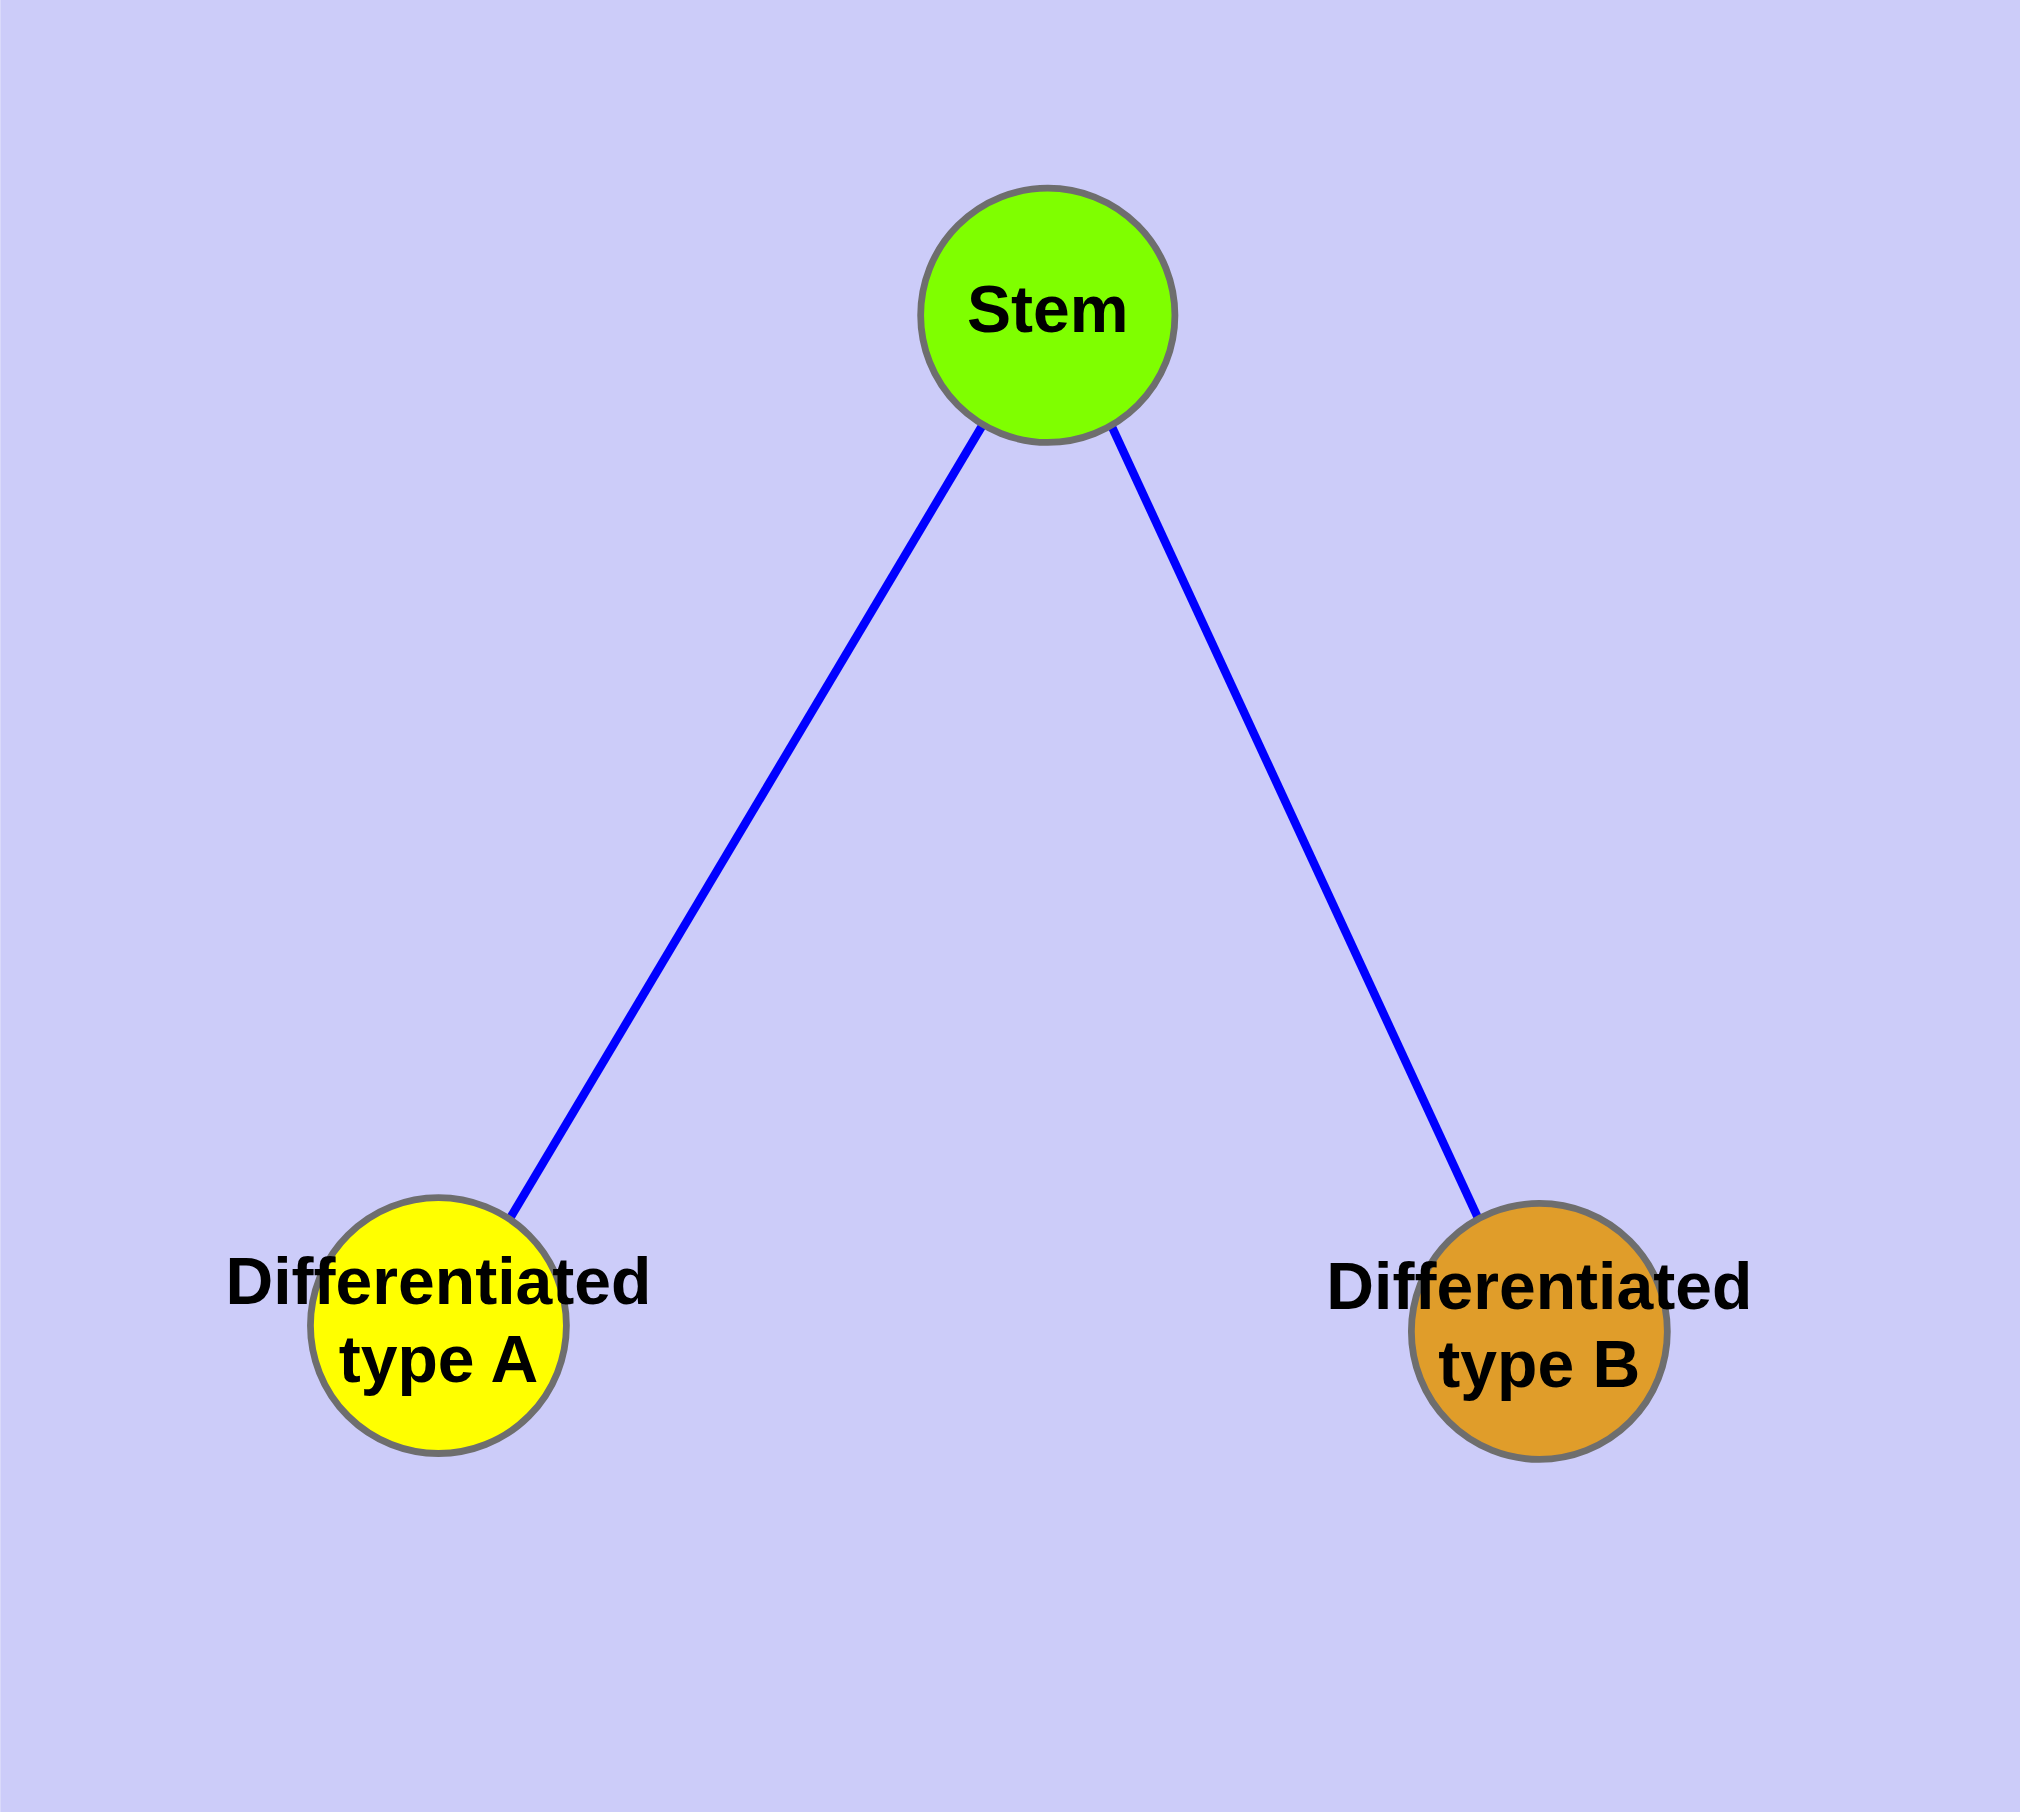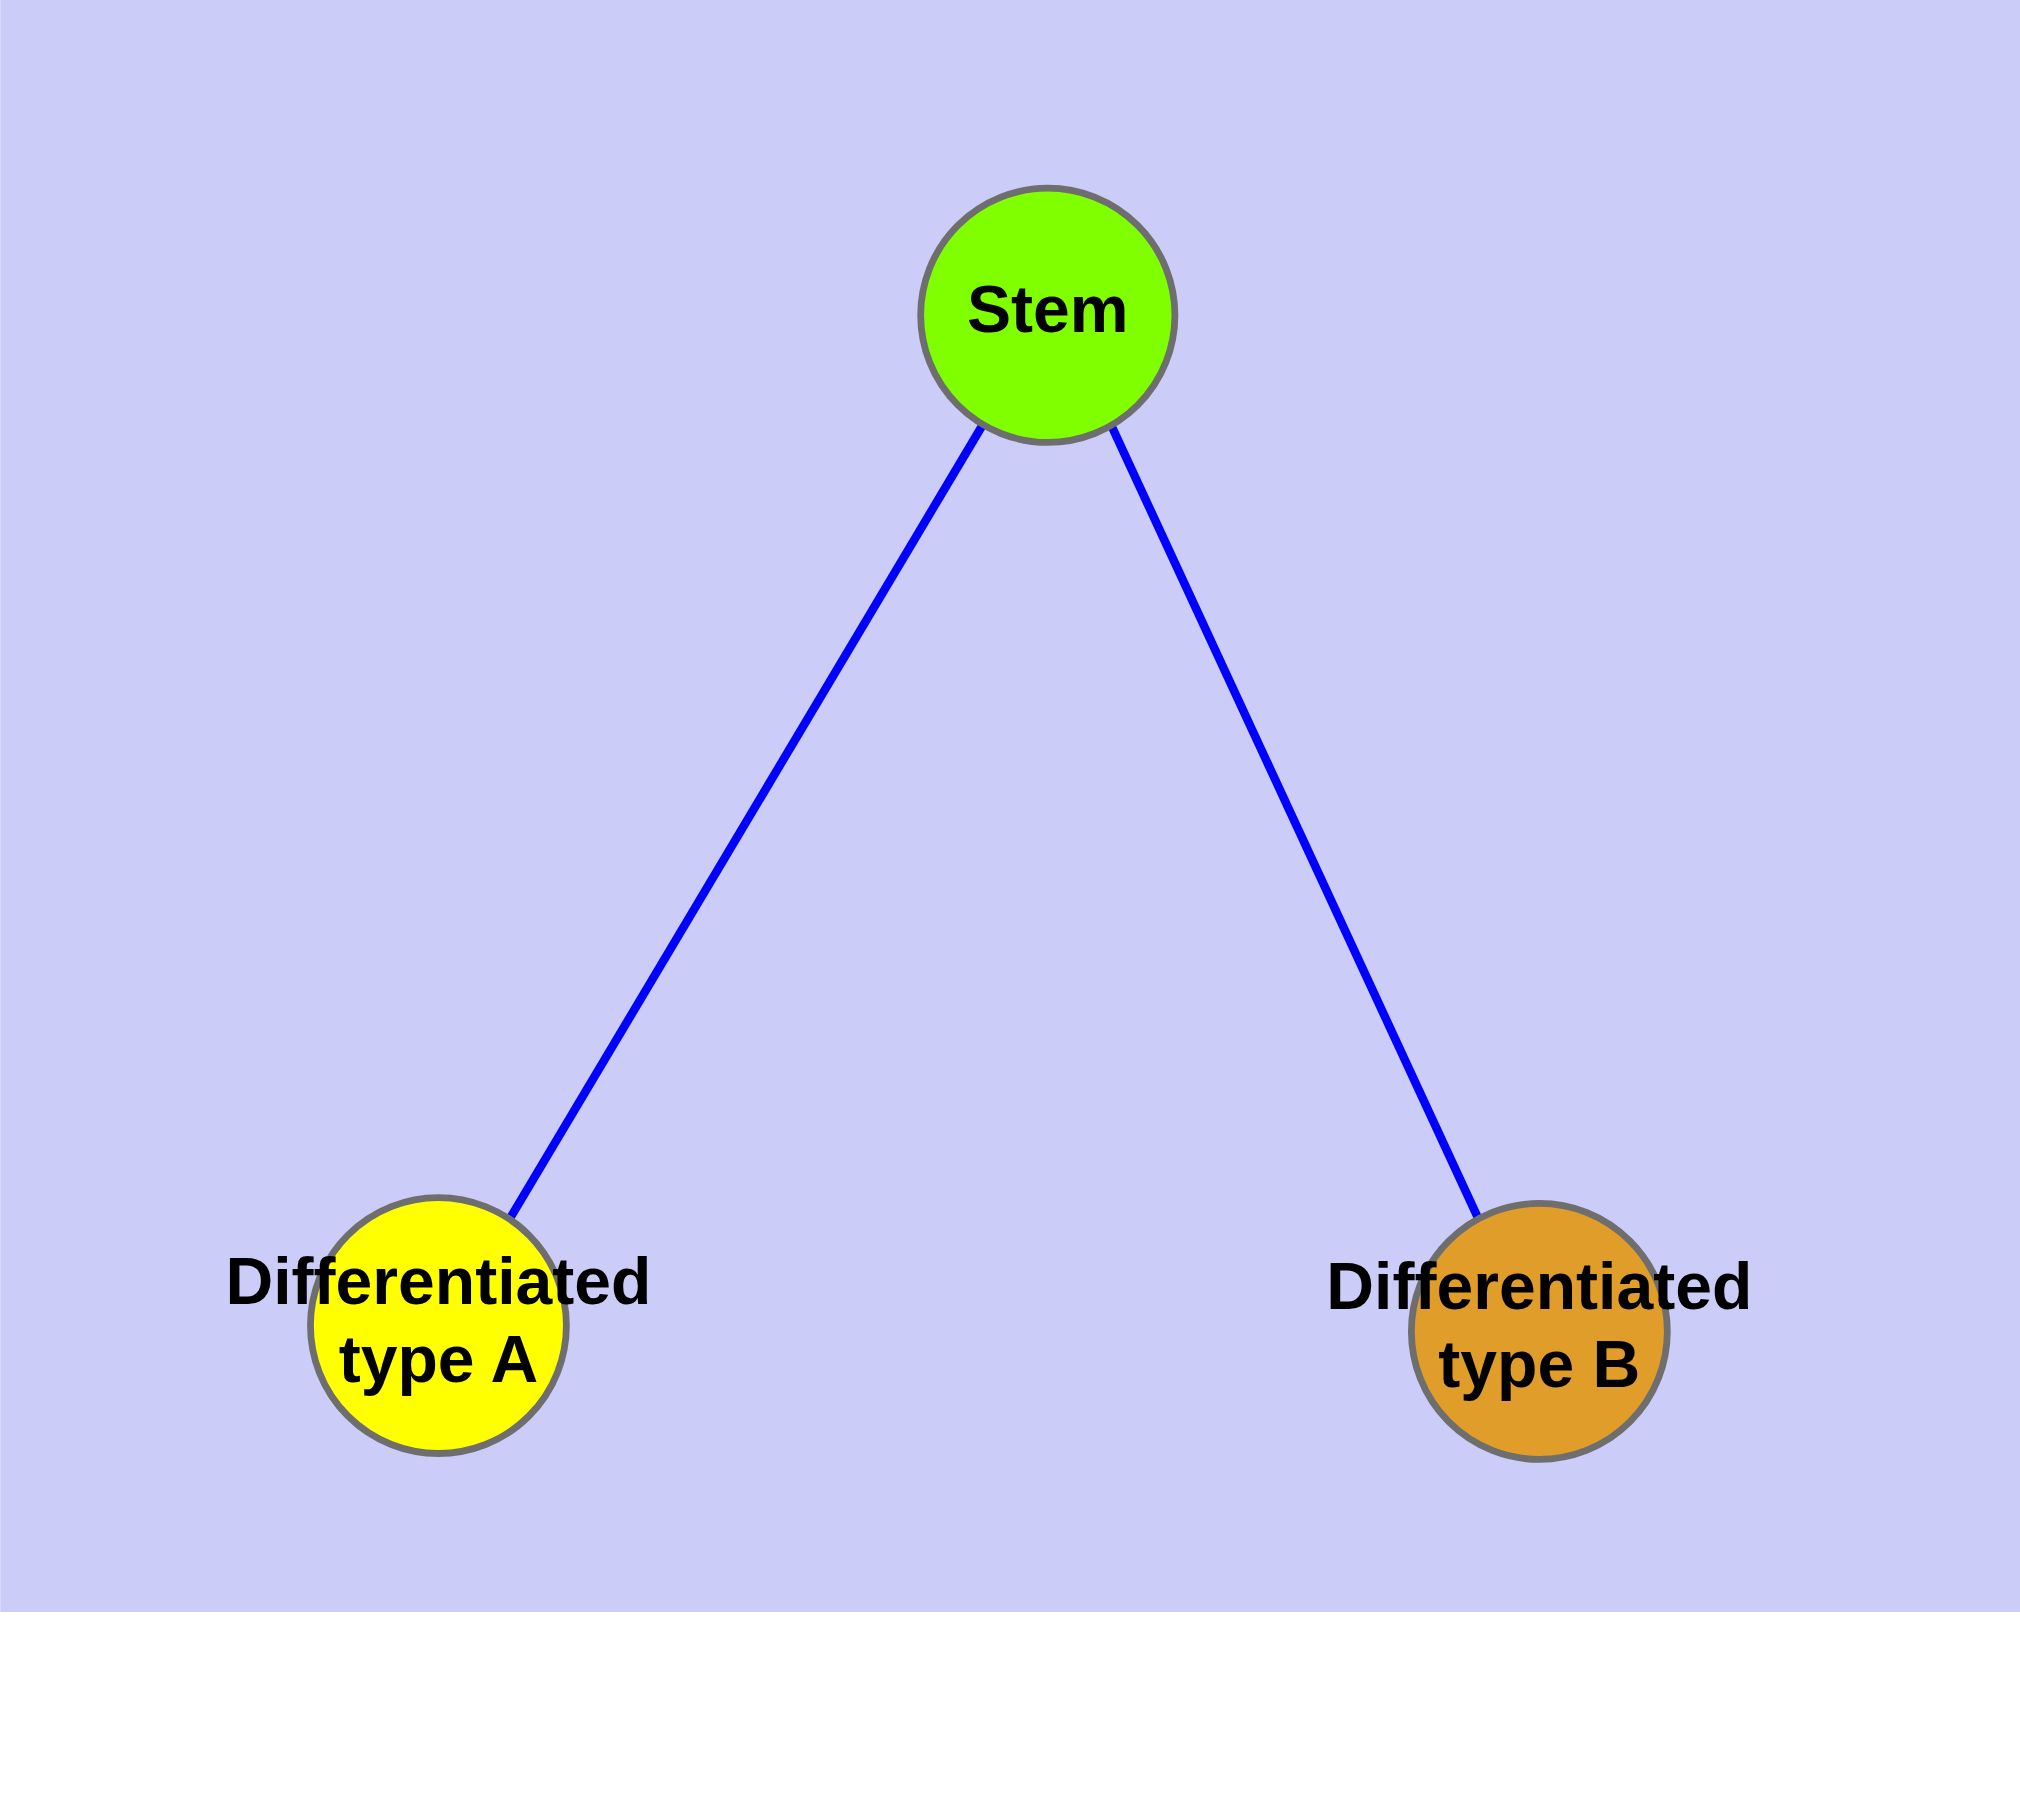--- a/index.html
+++ b/index.html
@@ -27,21 +27,21 @@
     font-family: "Liberation Sans", sans-serif;
     font-weight: bold;
     fill: #000000;
     text-anchor: middle;
     dominant-baseline: middle;
   }
 </style>
 </head>
 <body>
 
-<div id="canvas" style="width: 2021px; height: 1612px;">
+<div id="canvas" style="width: 2021px; height: 1812px;">
   <svg id="graph-svg" viewBox="0 0 2384 2138" xmlns="http://www.w3.org/2000/svg" style="width: 2021px; height: 1812px;">
     <rect id="bg-rect" x="0" y="0" width="2384" height="2138" fill="#ccccf9"></rect>
     <g id="edges-layer">
         <line x1="1160" y1="500" x2="600" y2="1440" stroke="#0000ff" stroke-width="10" stroke-linecap="butt"></line>
         <line x1="1310" y1="500" x2="1745" y2="1440" stroke="#0000ff" stroke-width="10" stroke-linecap="butt"></line>
       </g>
     <g id="nodes-layer">
         <g>
           <circle cx="1236" cy="372" r="150" fill="#7fff00" stroke="#6e6e6e" stroke-width="8"></circle>
           <text class="node-label" x="1236" y="372" font-size="78" fill="#000000"><tspan x="1236" dy="0">Stem</tspan></text>

